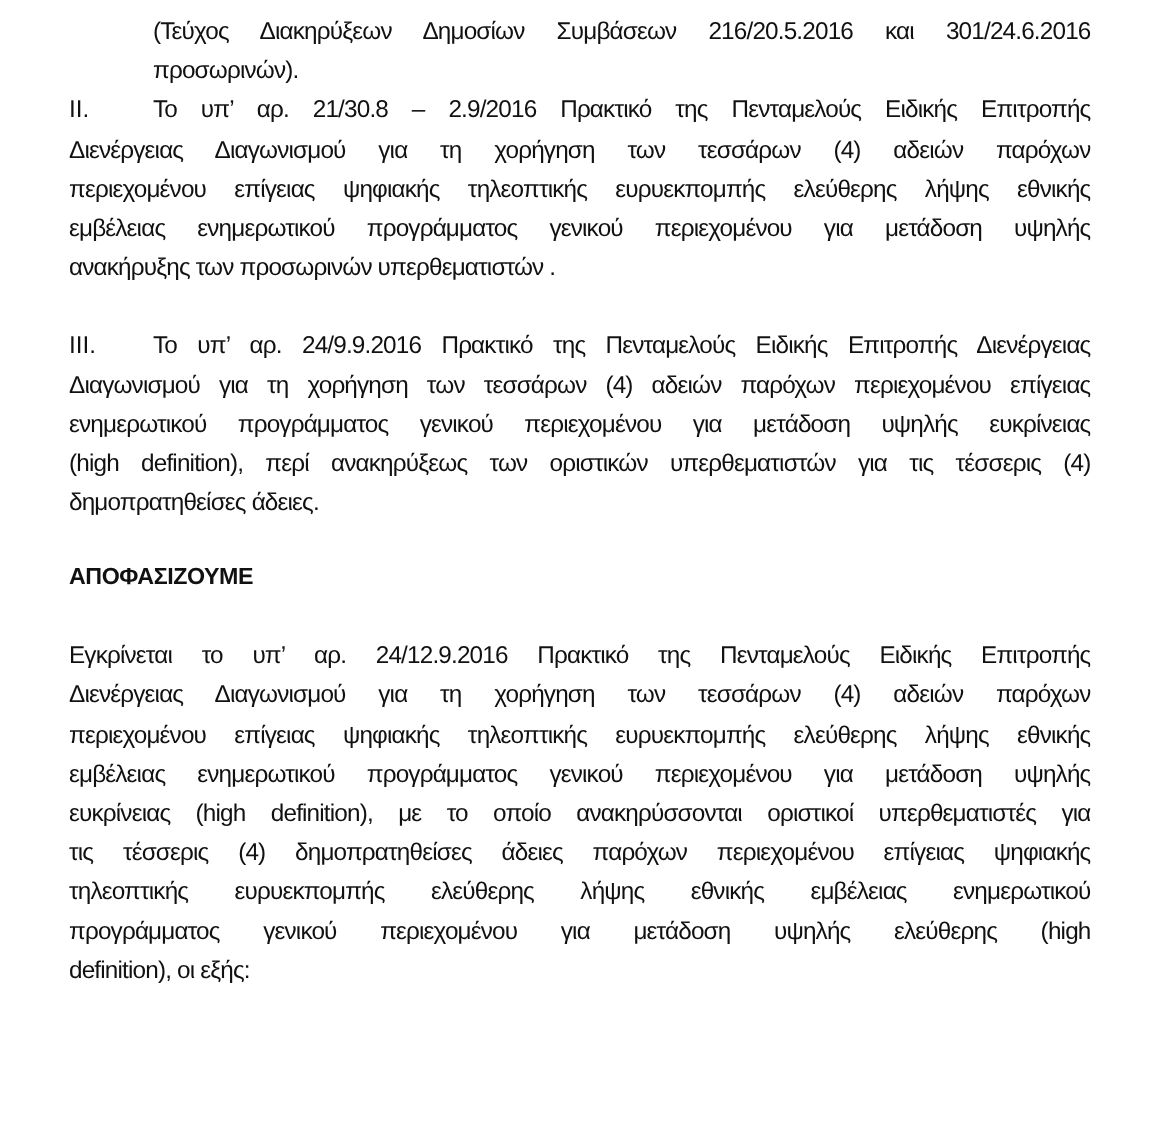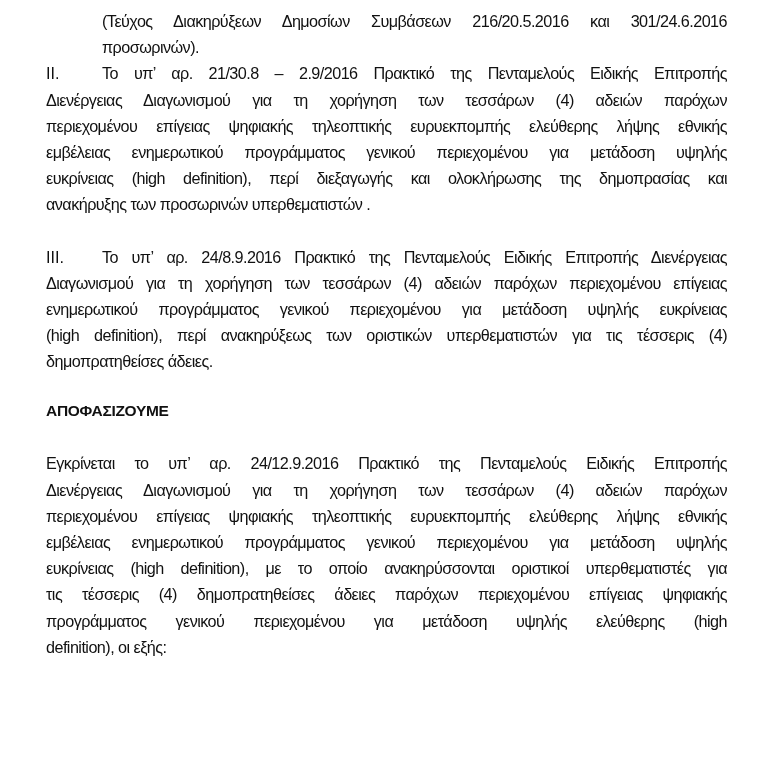--- a/index.html
+++ b/index.html
@@ -29,47 +29,47 @@
   </div>
 
   <div>
     <div class="line numline">
       <span class="num">II.</span>
       <span class="txt">Το υπ’ αρ. 21/30.8 – 2.9/2016 Πρακτικό της Πενταμελούς Ειδικής Επιτροπής</span>
     </div>
     <span class="line j">Διενέργειας Διαγωνισμού για τη χορήγηση των τεσσάρων (4) αδειών παρόχων</span>
     <span class="line j">περιεχομένου επίγειας ψηφιακής τηλεοπτικής ευρυεκπομπής ελεύθερης λήψης εθνικής</span>
     <span class="line j">εμβέλειας ενημερωτικού προγράμματος γενικού περιεχομένου για μετάδοση υψηλής</span>
-    <span class="line j">ευκρίνειας (high definition), περί διεξαγωγής και ολοκλήρωσης της δημοπρασίας και</span>
     <span class="line">ανακήρυξης των προσωρινών υπερθεματιστών .</span>
   </div>
 
   <div class="gap"></div>
 
   <div>
     <div class="line numline">
       <span class="num">III.</span>
-      <span class="txt">Το υπ’ αρ. 24/8.9.2016 Πρακτικό της Πενταμελούς Ειδικής Επιτροπής Διενέργειας</span>
+      <span class="txt">Το υπ’ αρ. 24/9.9.2016 Πρακτικό της Πενταμελούς Ειδικής Επιτροπής Διενέργειας</span>
     </div>
     <span class="line j">Διαγωνισμού για τη χορήγηση των τεσσάρων (4) αδειών παρόχων περιεχομένου επίγειας</span>
     <span class="line j">ενημερωτικού προγράμματος γενικού περιεχομένου για μετάδοση υψηλής ευκρίνειας</span>
     <span class="line j">(high definition), περί ανακηρύξεως των οριστικών υπερθεματιστών για τις τέσσερις (4)</span>
     <span class="line">δημοπρατηθείσες άδειες.</span>
   </div>
 
   <div class="gap-sm"></div>
 
   <div class="heading">ΑΠΟΦΑΣΙΖΟΥΜΕ</div>
 
   <div class="gap"></div>
 
   <div>
     <span class="line j">Εγκρίνεται το υπ’ αρ. 24/12.9.2016 Πρακτικό της Πενταμελούς Ειδικής Επιτροπής</span>
     <span class="line j">Διενέργειας Διαγωνισμού για τη χορήγηση των τεσσάρων (4) αδειών παρόχων</span>
     <span class="line j">περιεχομένου επίγειας ψηφιακής τηλεοπτικής ευρυεκπομπής ελεύθερης λήψης εθνικής</span>
     <span class="line j">εμβέλειας ενημερωτικού προγράμματος γενικού περιεχομένου για μετάδοση υψηλής</span>
     <span class="line j">ευκρίνειας (high definition), με το οποίο ανακηρύσσονται οριστικοί υπερθεματιστές για</span>
     <span class="line j">τις τέσσερις (4) δημοπρατηθείσες άδειες  παρόχων περιεχομένου  επίγειας ψηφιακής</span>
+    <span class="line j">τηλεοπτικής ευρυεκπομπής ελεύθερης λήψης εθνικής εμβέλειας ενημερωτικού</span>
     <span class="line j">προγράμματος γενικού περιεχομένου για μετάδοση υψηλής ελεύθερης (high</span>
     <span class="line">definition), οι εξής:</span>
   </div>
 
 </div>
 
 </body></html>

